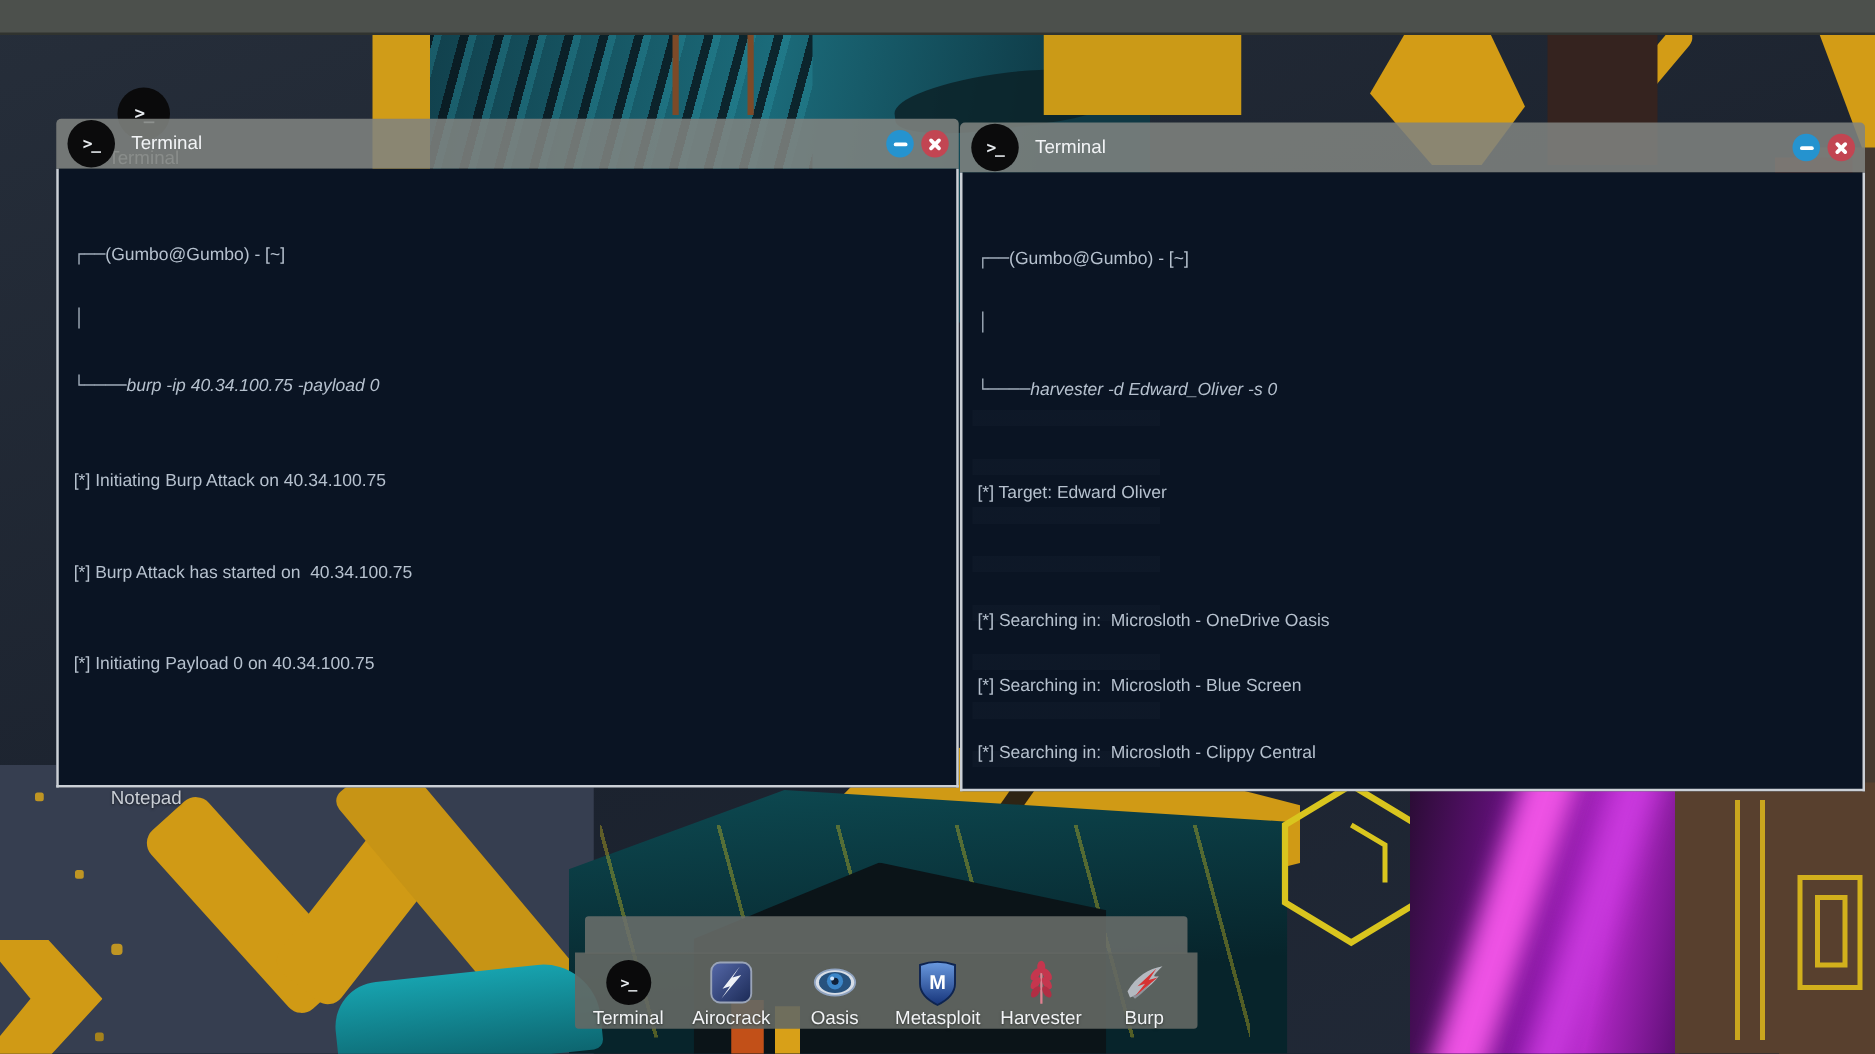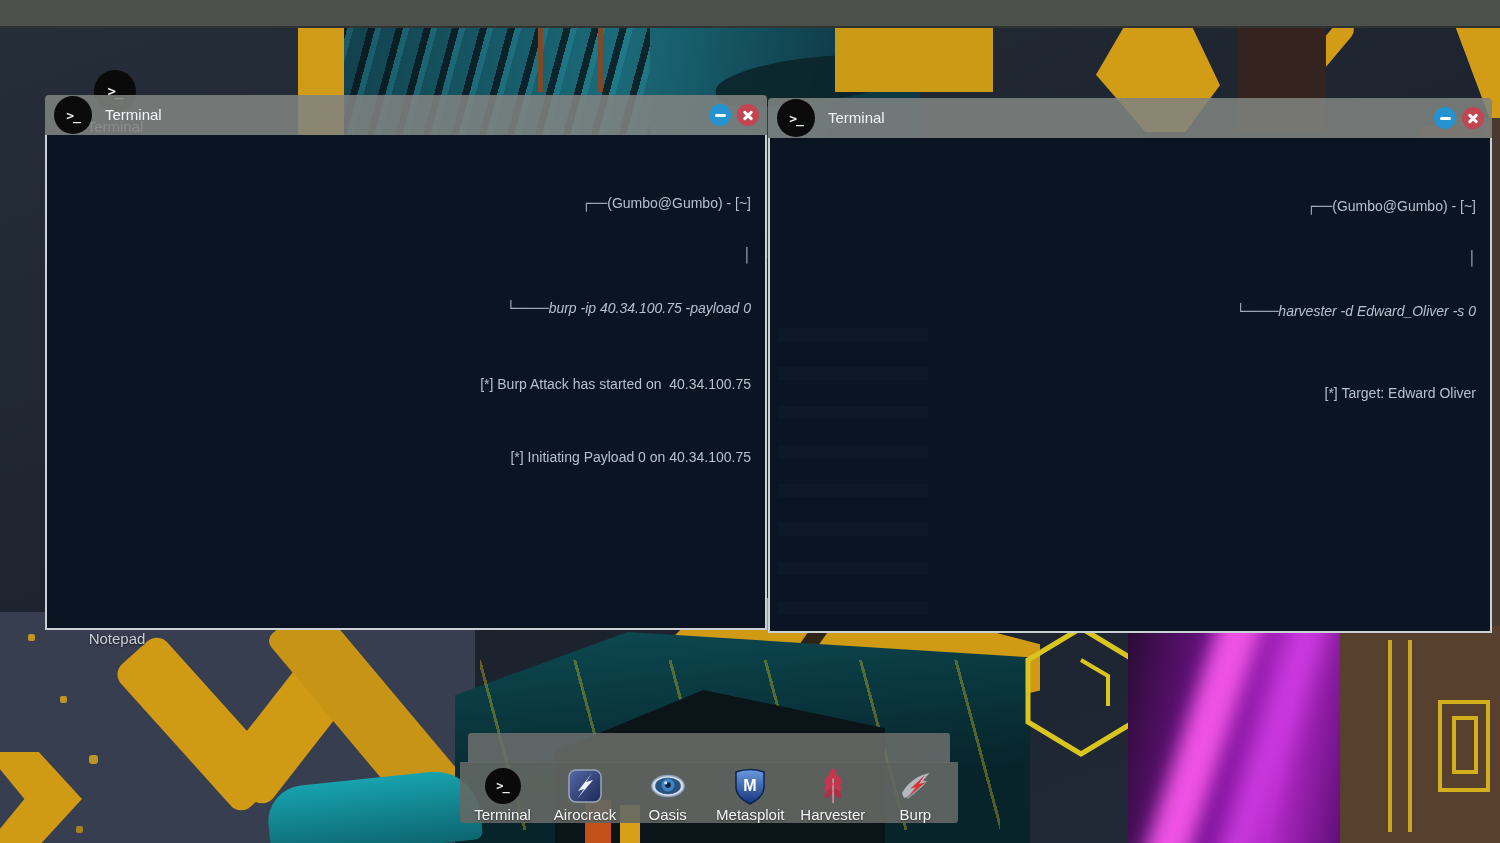--- a/index.html
+++ b/index.html
@@ -88,21 +88,21 @@
      display:flex;align-items:center;justify-content:center;}
   .win-icon span{color:#e9edf1;font:bold 13px "DejaVu Sans Mono",monospace;letter-spacing:-1px;}
   .win-title{position:absolute;left:60px;top:0;height:40px;line-height:40px;color:#f2f4f6;font-size:15px;}
   .wbtn{position:absolute;top:9px;width:22px;height:22px;border-radius:50%;cursor:pointer;}
   .btn-min{right:36px;background:#2593cf;}
   .btn-min i{display:block;width:11px;height:3px;background:#fff;border-radius:2px;margin:9.5px auto 0;}
   .btn-close{right:8px;background:#c24552;}
   .btn-close i,.btn-close b{position:absolute;left:5px;top:9.5px;width:12px;height:3px;background:#fff;border-radius:2px;display:block;}
   .btn-close i{transform:rotate(45deg);} .btn-close b{transform:rotate(-45deg);}
   .win-body{position:absolute;left:0;top:40px;right:0;bottom:0;background:#0a1423;
-     border:2px solid #cbd0d6;border-top:none;box-sizing:border-box;text-align:right;}
+     border:2px solid #cbd0d6;border-top:none;box-sizing:border-box;}
   .ghost-rows{position:absolute;left:8px;top:190px;width:150px;height:300px;opacity:.5;
      background:repeating-linear-gradient(180deg,rgba(160,180,210,.05) 0 13px,transparent 13px 39px);}
 
   
   .term-content{position:absolute;inset:0;padding:26px 14px 0 12px;color:#b6c1ce;font-size:14px;white-space:pre;overflow:hidden;}
   .tree{font-family:"DejaVu Sans Mono",monospace;color:#9fabb8;}
   .t-row{height:20px;line-height:20px;}
   .t-cmd{height:22px;line-height:22px;font-style:italic;}
   .out-line{margin-top:26px;height:15px;line-height:15px;}
   .target-line{margin-top:32px;height:15px;line-height:15px;}
@@ -194,20 +194,21 @@
     <div class="wbtn btn-close">
         <i></i>
         <b></b>
       </div>
   </div>
   <div class="win-body">
     <div class="term-content">
       <div class="t-row"><span class="tree">┌──</span><span>(Gumbo@Gumbo) - [~]</span></div>
       <div class="t-row tree">│</div>
       <div class="t-cmd"><span class="tree">└────</span><span>burp -ip 40.34.100.75 -payload 0</span></div>
+      <div class="out-line">[*] Initiating Burp Attack on 40.34.100.75</div>
       <div class="out-line">[*] Burp Attack has started on  40.34.100.75</div>
       <div class="out-line">[*] Initiating Payload 0 on 40.34.100.75</div>
     </div>
   </div>
 </div>
 
 <div class="win" id="win-right">
   <div class="titlebar">
     <div class="win-icon">
         <span>&gt;_</span>
@@ -221,20 +222,32 @@
         <b></b>
       </div>
   </div>
   <div class="win-body">
     <div class="ghost-rows"></div>
     <div class="term-content">
       <div class="t-row"><span class="tree">┌──</span><span>(Gumbo@Gumbo) - [~]</span></div>
       <div class="t-row tree">│</div>
       <div class="t-cmd"><span class="tree">└────</span><span>harvester -d Edward_Oliver -s 0</span></div>
       <div class="target-line">[*] Target: Edward Oliver</div>
+      <div class="search-group">
+        <div class="search-line">[*] Searching in:  Microsloth - OneDrive Oasis</div>
+        <div class="search-line">[*] Searching in:  Microsloth - Blue Screen</div>
+        <div class="search-line">[*] Searching in:  Microsloth - Clippy Central</div>
+        
+        
+        
+        
+        
+        
+        
+      </div>
     </div>
   </div>
 </div>
 
 <div class="dock-tab"></div>
 <div class="dock">
 
   <div class="dock-item">
     <div class="dock-iconbox">
         <div class="dock-circle">

